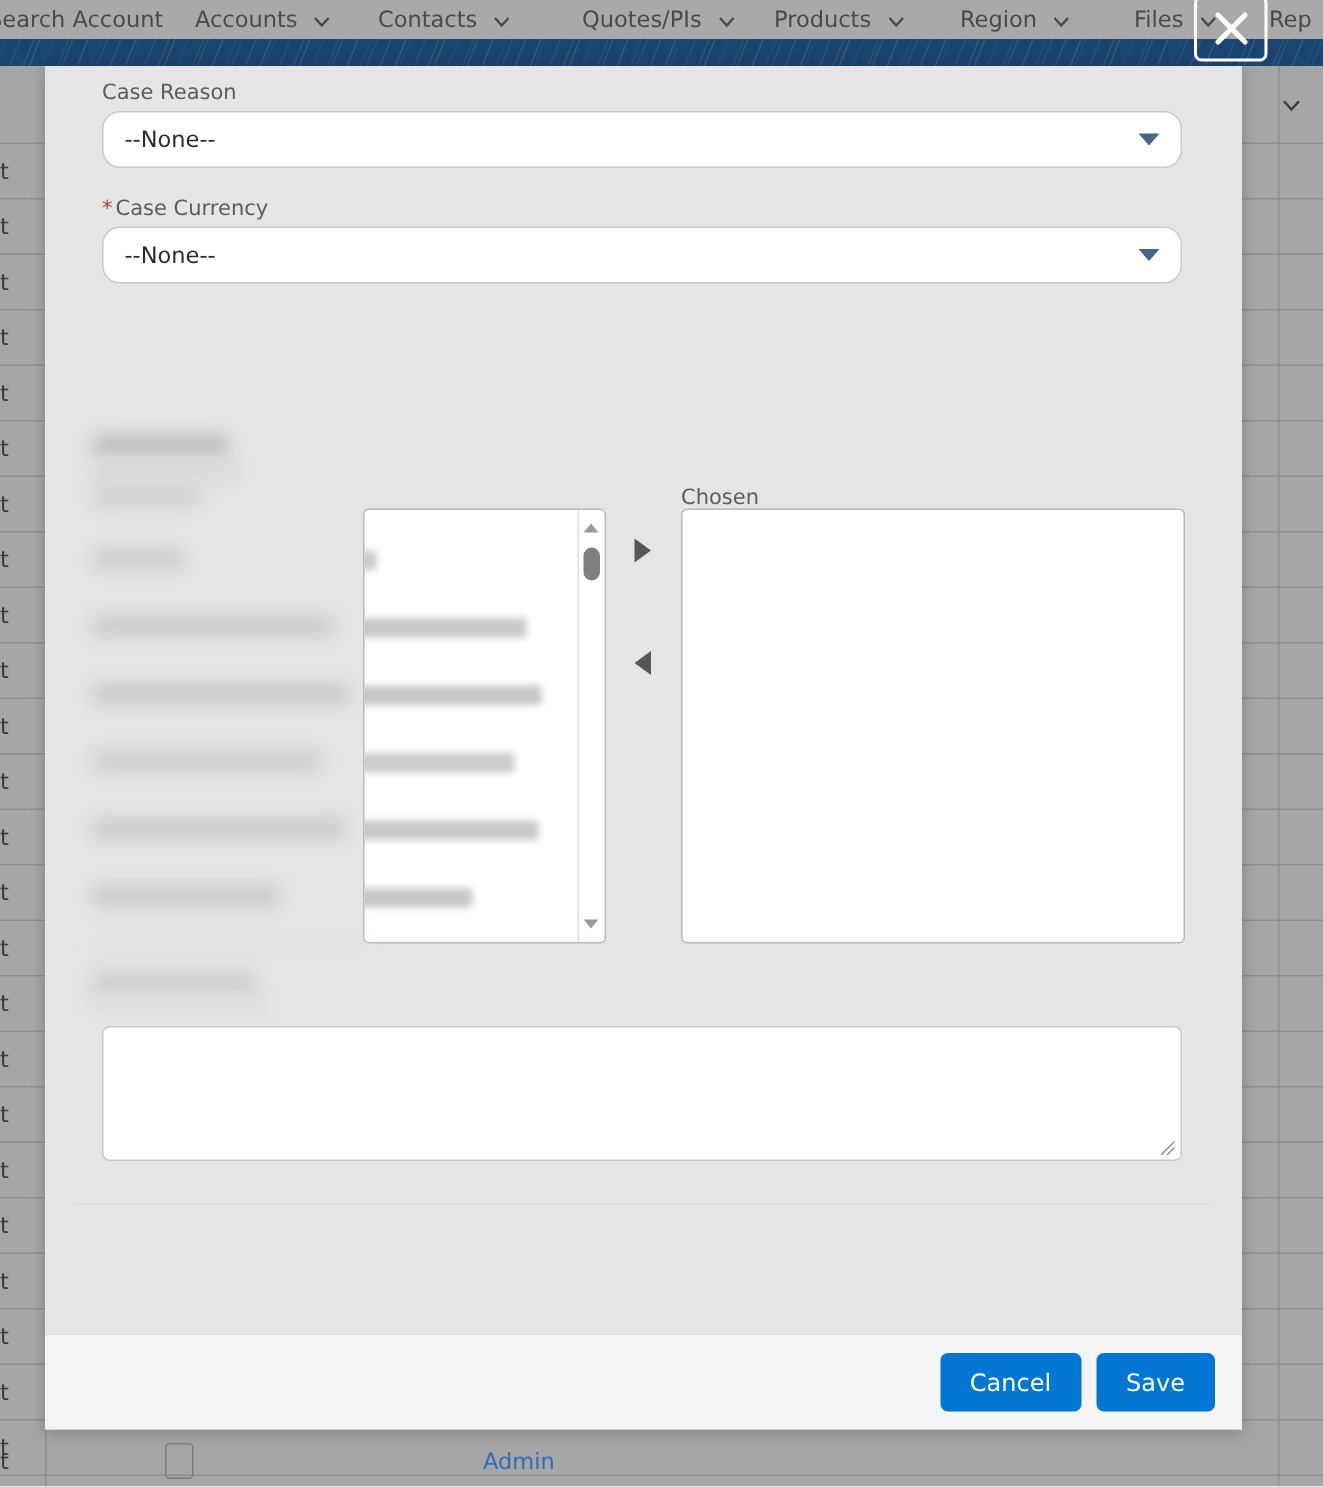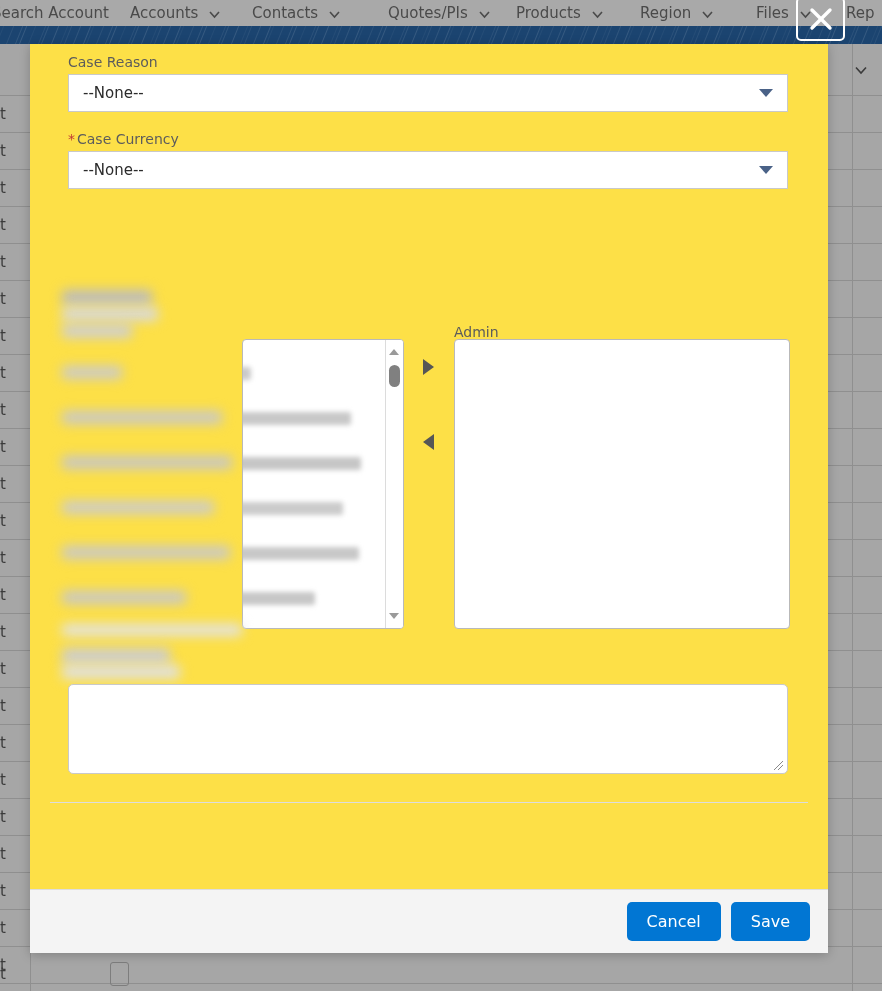--- a/index.html
+++ b/index.html
@@ -162,38 +162,38 @@
   }
   .modal-title {
     font-size: 23px;
     color: #222222;
     font-weight: 400;
   }
 
   .modal-body {
     flex: 1;
     position: relative;
-    background: #fde047;
+    background: #e5e5e5;
     overflow: hidden;
   }
 
   .field-label {
     position: absolute;
     font-size: 14px;
     color: #5c5c5c;
   }
   .req-star { color: #c23934; margin-right: 2px; }
 
   .sf-select {
     position: absolute;
     box-sizing: border-box;
     height: 38px;
     background: #ffffff;
     border: 1px solid #c9c9c9;
-    border-radius: 0;
+    border-radius: 12px;
     display: flex;
     align-items: center;
     padding-left: 14px;
     font-size: 15px;
     color: #2b2b2b;
   }
   .sf-select .sel-arrow {
     position: absolute;
     right: 14px; top: 50%;
     transform: translateY(-50%);
@@ -600,20 +600,21 @@
         </div>
         <div class="bg-col-line" style="left: 30px;"></div>
         <div class="bg-col-line" style="left: 852px;"></div>
       </div>
 
     <div class="bg-lastrow">
       <div class="c1">t</div>
       <div class="c3">
         <div class="bg-checkbox"></div>
       </div>
+      <div class="c4">Admin</div>
     </div>
   </div>
 
   <div class="modal">
 
 
     <div class="modal-body">
 
       <div class="field-label" style="left:38px; top:10px;">
         <span>Case Reason</span>
@@ -659,21 +660,21 @@
       <div class="blur-block" style="left:32px; top:547px; width:124px; height:13px; background:#c7c7c7;"></div>
       <div class="blur-block" style="left:32px; top:580px; width:180px; height:12px; background:#e2e2e2;"></div>
 
       <div class="dl-arrow-btn" style="left:388px; top:313px;">
         <span class="tri-right"></span>
       </div>
       <div class="dl-arrow-btn" style="left:388px; top:388px;">
         <span class="tri-left"></span>
       </div>
 
-      <div class="dl-chosen-label">Admin</div>
+      <div class="dl-chosen-label">Chosen</div>
       <div class="dl-chosen"></div>
 
       <div class="blur-block" style="left:32px; top:604px; width:108px; height:16px; background:#cdcdcd;"></div>
       <div class="blur-block" style="left:32px; top:621px; width:118px; height:14px; background:#e0e0e0;"></div>
 
       <div class="sf-textarea">
         <svg class="ta-grip" viewBox="0 0 11 11">
           <line x1="10" y1="1" x2="1" y2="10" stroke="#8a8a8a" stroke-width="1"></line>
           <line x1="10" y1="5" x2="5" y2="10" stroke="#8a8a8a" stroke-width="1"></line>
         </svg>

